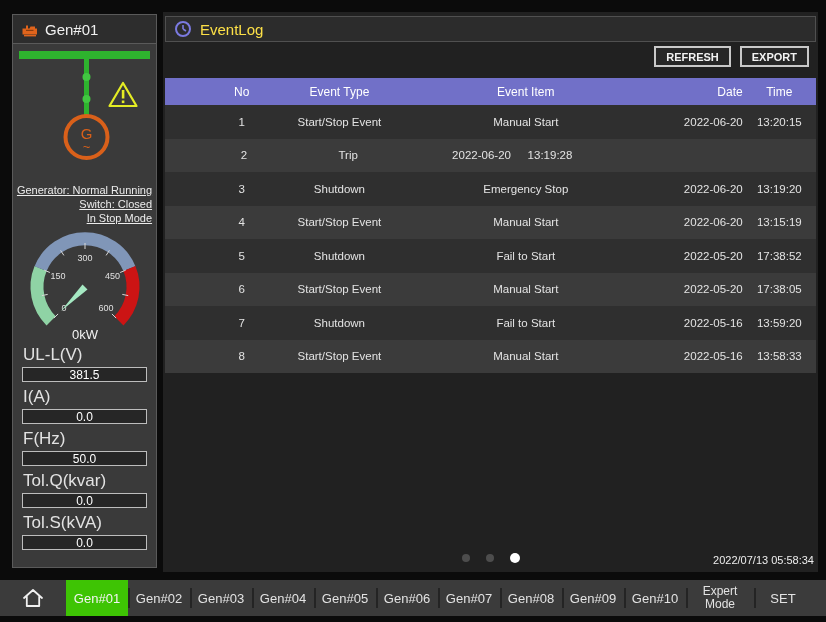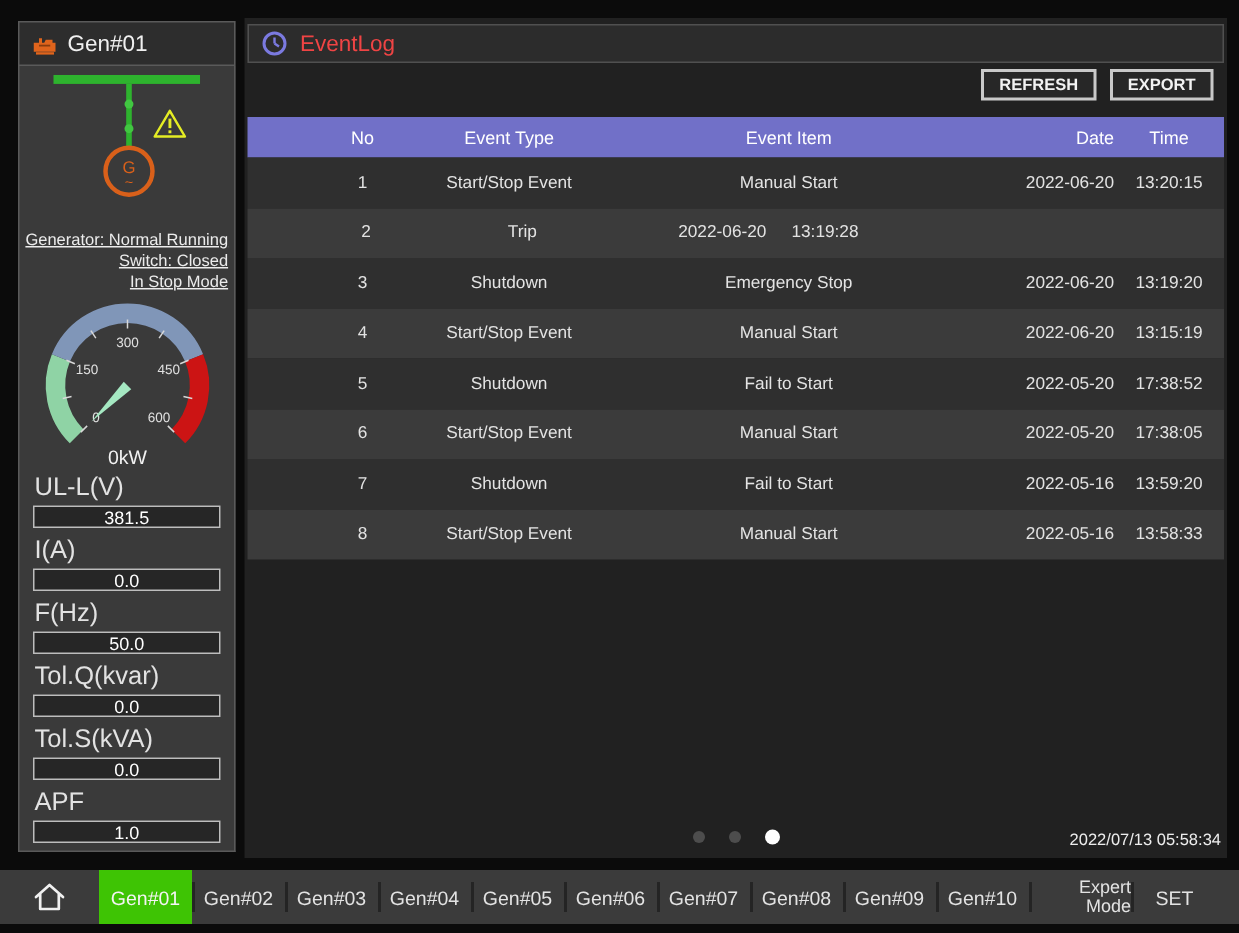--- a/index.html
+++ b/index.html
@@ -36,21 +36,21 @@
     display:flex; align-items:center; justify-content:center;
     font-size:12px; color:#ffffff;
   }
 
   
   .main-region { position:absolute; left:163px; top:12px; width:655px; height:560px; background:#212121; }
   .main-titlebar {
     position:absolute; left:2px; right:2px; top:4px; height:26px;
     background:#2c2c2c; border:1px solid #505050;
     display:flex; align-items:center; gap:8px; padding:0 8px;
-    font-size:15px; color:#ef4444;
+    font-size:15px; color:#fde047;
   }
   .btn-row { position:absolute; top:34px; right:9px; display:flex; gap:9px; }
   .hmi-btn {
     min-width:59px; height:21px; padding:0 10px;
     background:#272727; border:2px solid #c9c9c9; color:#f2f2f2;
     font-size:11px; font-weight:bold; font-family:"Liberation Sans", sans-serif;
     display:flex; align-items:center; justify-content:center; cursor:pointer;
   }
 
   .event-table { position:absolute; left:2px; top:66px; width:651px; }
@@ -82,21 +82,21 @@
     width:62px; display:flex; align-items:center; justify-content:center;
     font-size:13px; color:#e3e3e3; cursor:pointer; position:relative;
   }
   .nav-tab + .nav-tab::before, .nav-tab:first-of-type::before, .wide-tab::before {
     content:""; position:absolute; left:0; top:8px; bottom:8px; width:2px; background:#242424;
   }
   .nav-tab.active { background:#3ec404; color:#f4f4f4; }
   .nav-tab.active::before { display:none; }
   .wide-tab {
     position:relative; width:68px; display:flex; align-items:center; justify-content:center;
-    text-align:right; font-size:12px; line-height:13px; color:#e3e3e3; cursor:pointer;
+    text-align:center; font-size:12px; line-height:13px; color:#e3e3e3; cursor:pointer;
   }
   .set-tab { width:58px; font-size:13px; }
 </style>
 </head>
 <body>
 
 <div class="left-panel">
   <div class="lp-header">
     <svg width="17" height="15" viewBox="0 0 17 15">
       <path d="M1.5 6.5 h3.5 v-3 h2 v3 h1.5 l1-2 h4.5 v2 h2 v6 H1.5 Z" fill="#e0641c"></path>
@@ -170,24 +170,20 @@
         <div class="field-box">50.0</div>
       </div>
       <div class="field">
         <div class="field-label">Tol.Q(kvar)</div>
         <div class="field-box">0.0</div>
       </div>
       <div class="field">
         <div class="field-label">Tol.S(kVA)</div>
         <div class="field-box">0.0</div>
       </div>
-      <div class="field">
-        <div class="field-label">APF</div>
-        <div class="field-box">1.0</div>
-      </div>
     </div>
   </div>
 </div>
 
 <div class="main-region">
   <div class="main-titlebar">
     <svg width="18" height="18" viewBox="0 0 18 18">
       <circle cx="9" cy="9" r="7" fill="none" stroke="#7b7ae0" stroke-width="2"></circle>
       <line x1="9" y1="9" x2="9" y2="5" stroke="#7b7ae0" stroke-width="1.6"></line>
       <line x1="9" y1="9" x2="12" y2="11" stroke="#7b7ae0" stroke-width="1.6"></line>

